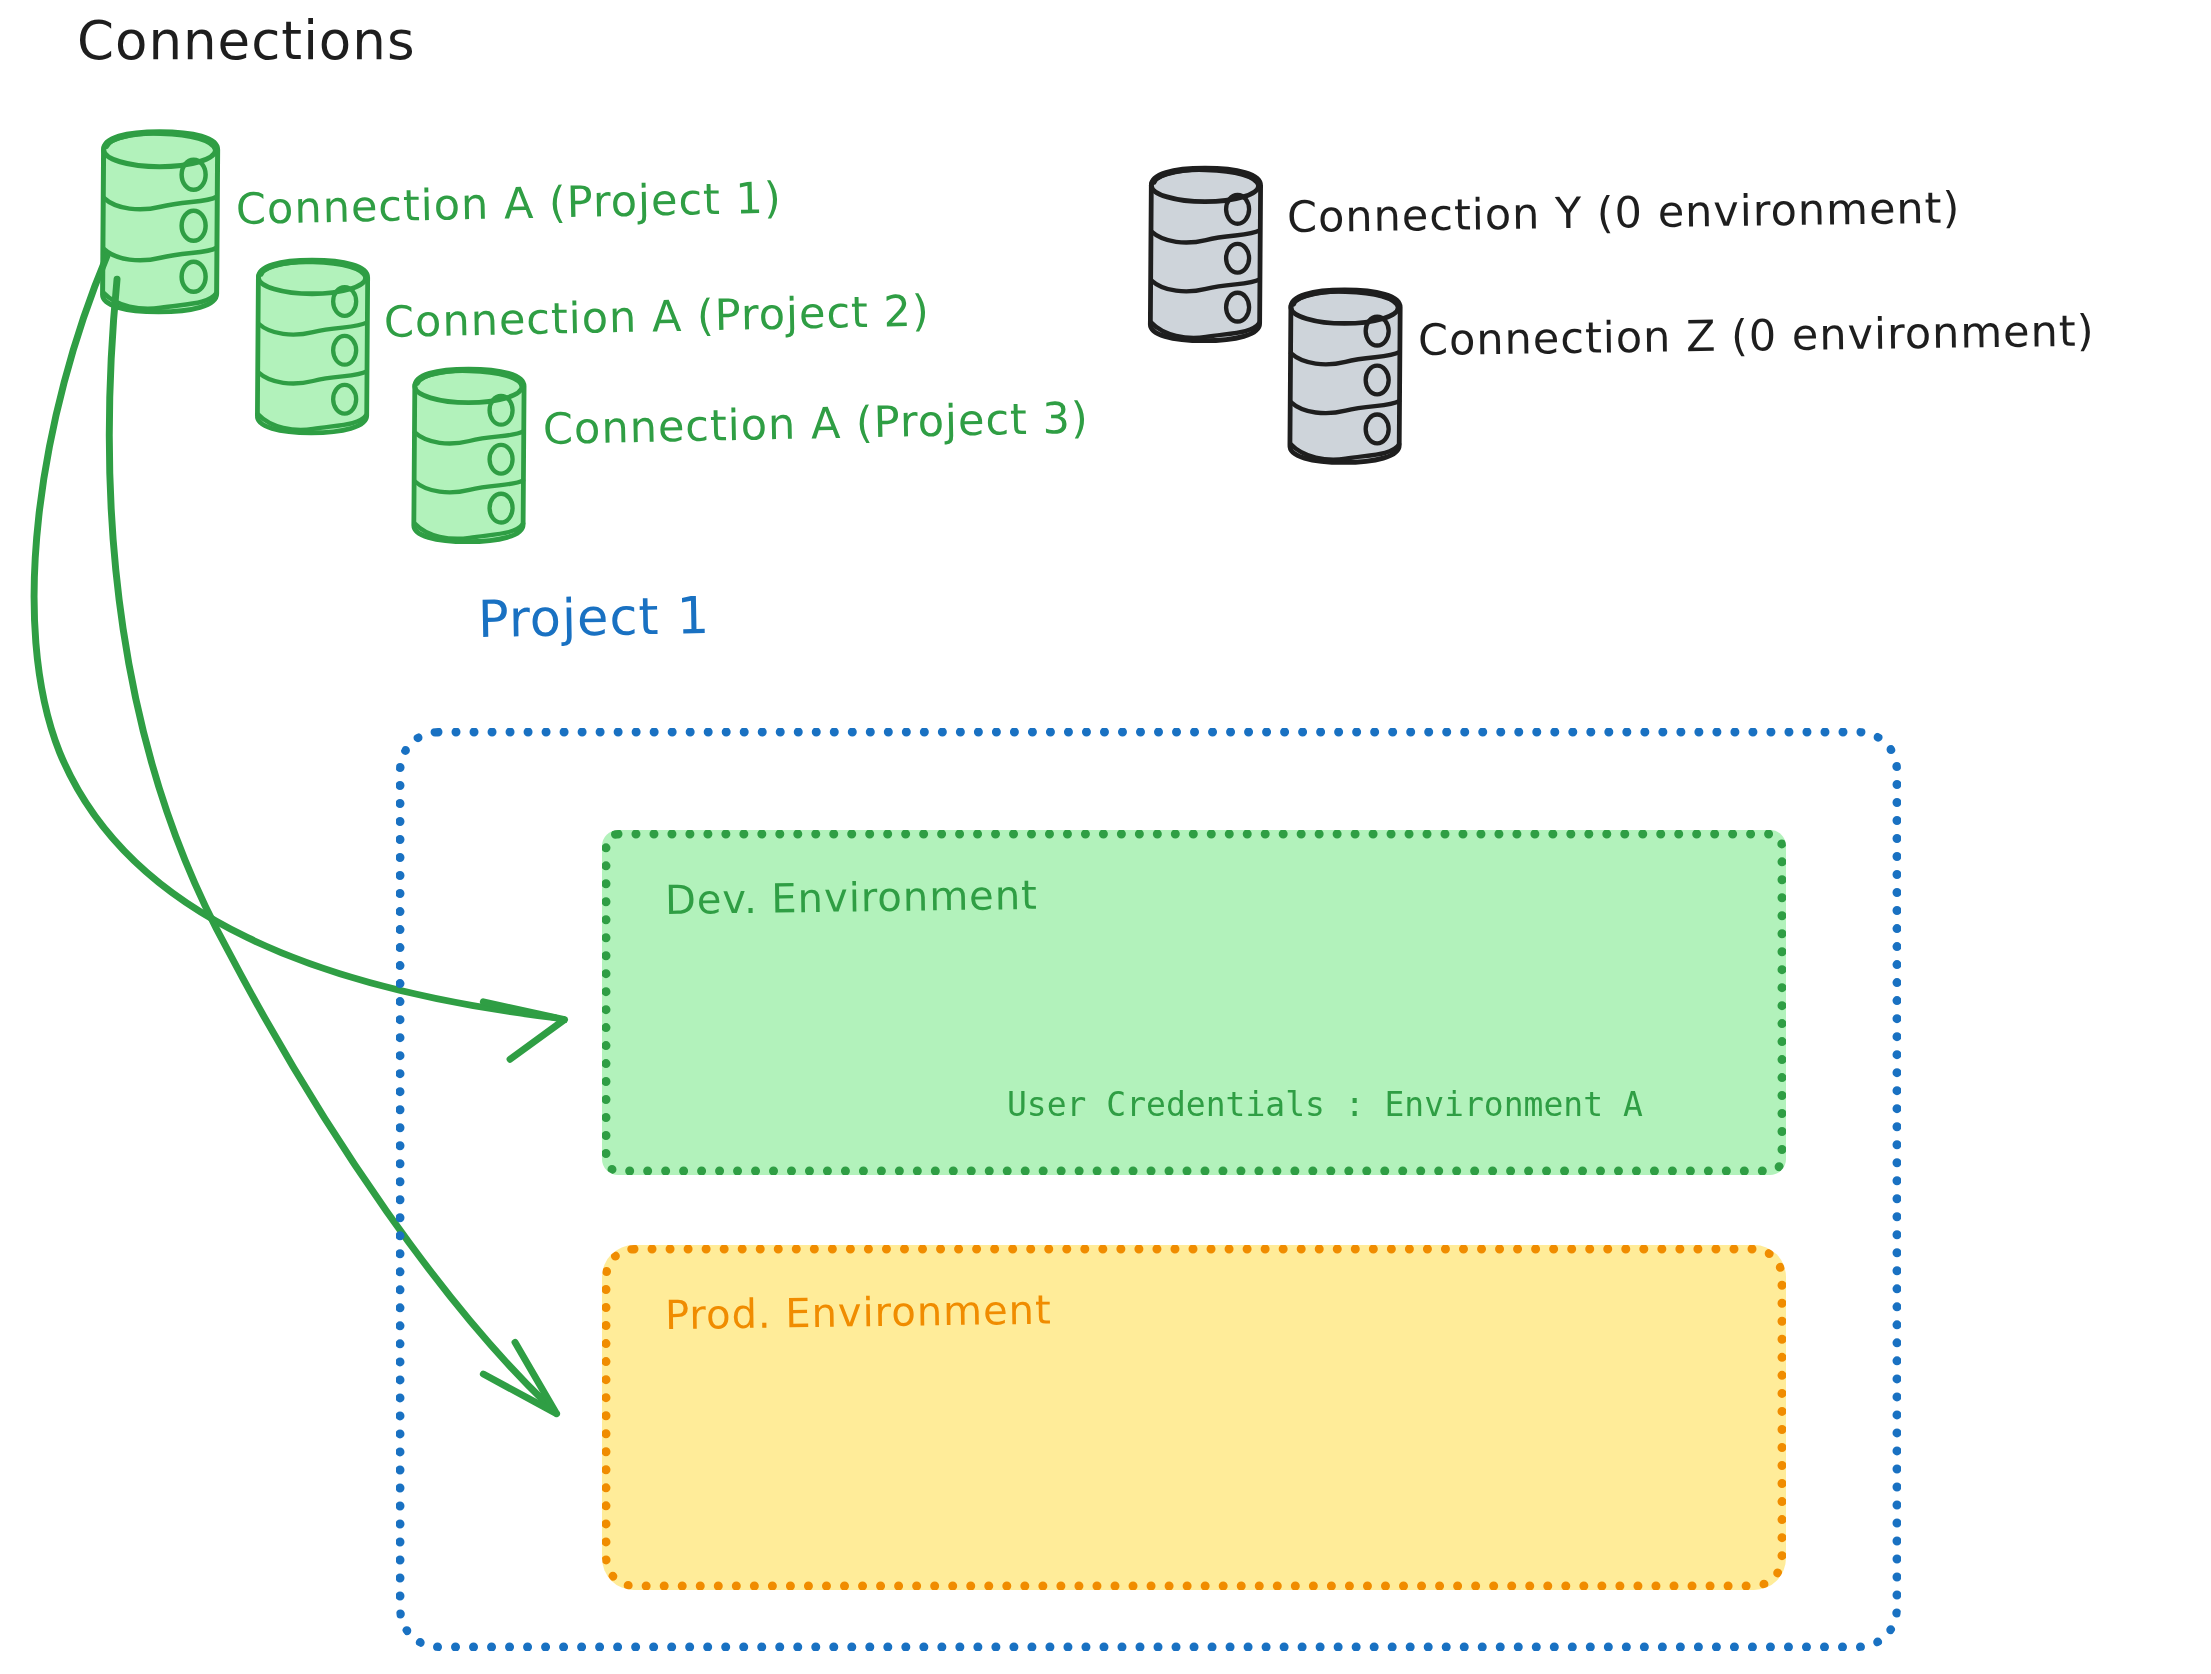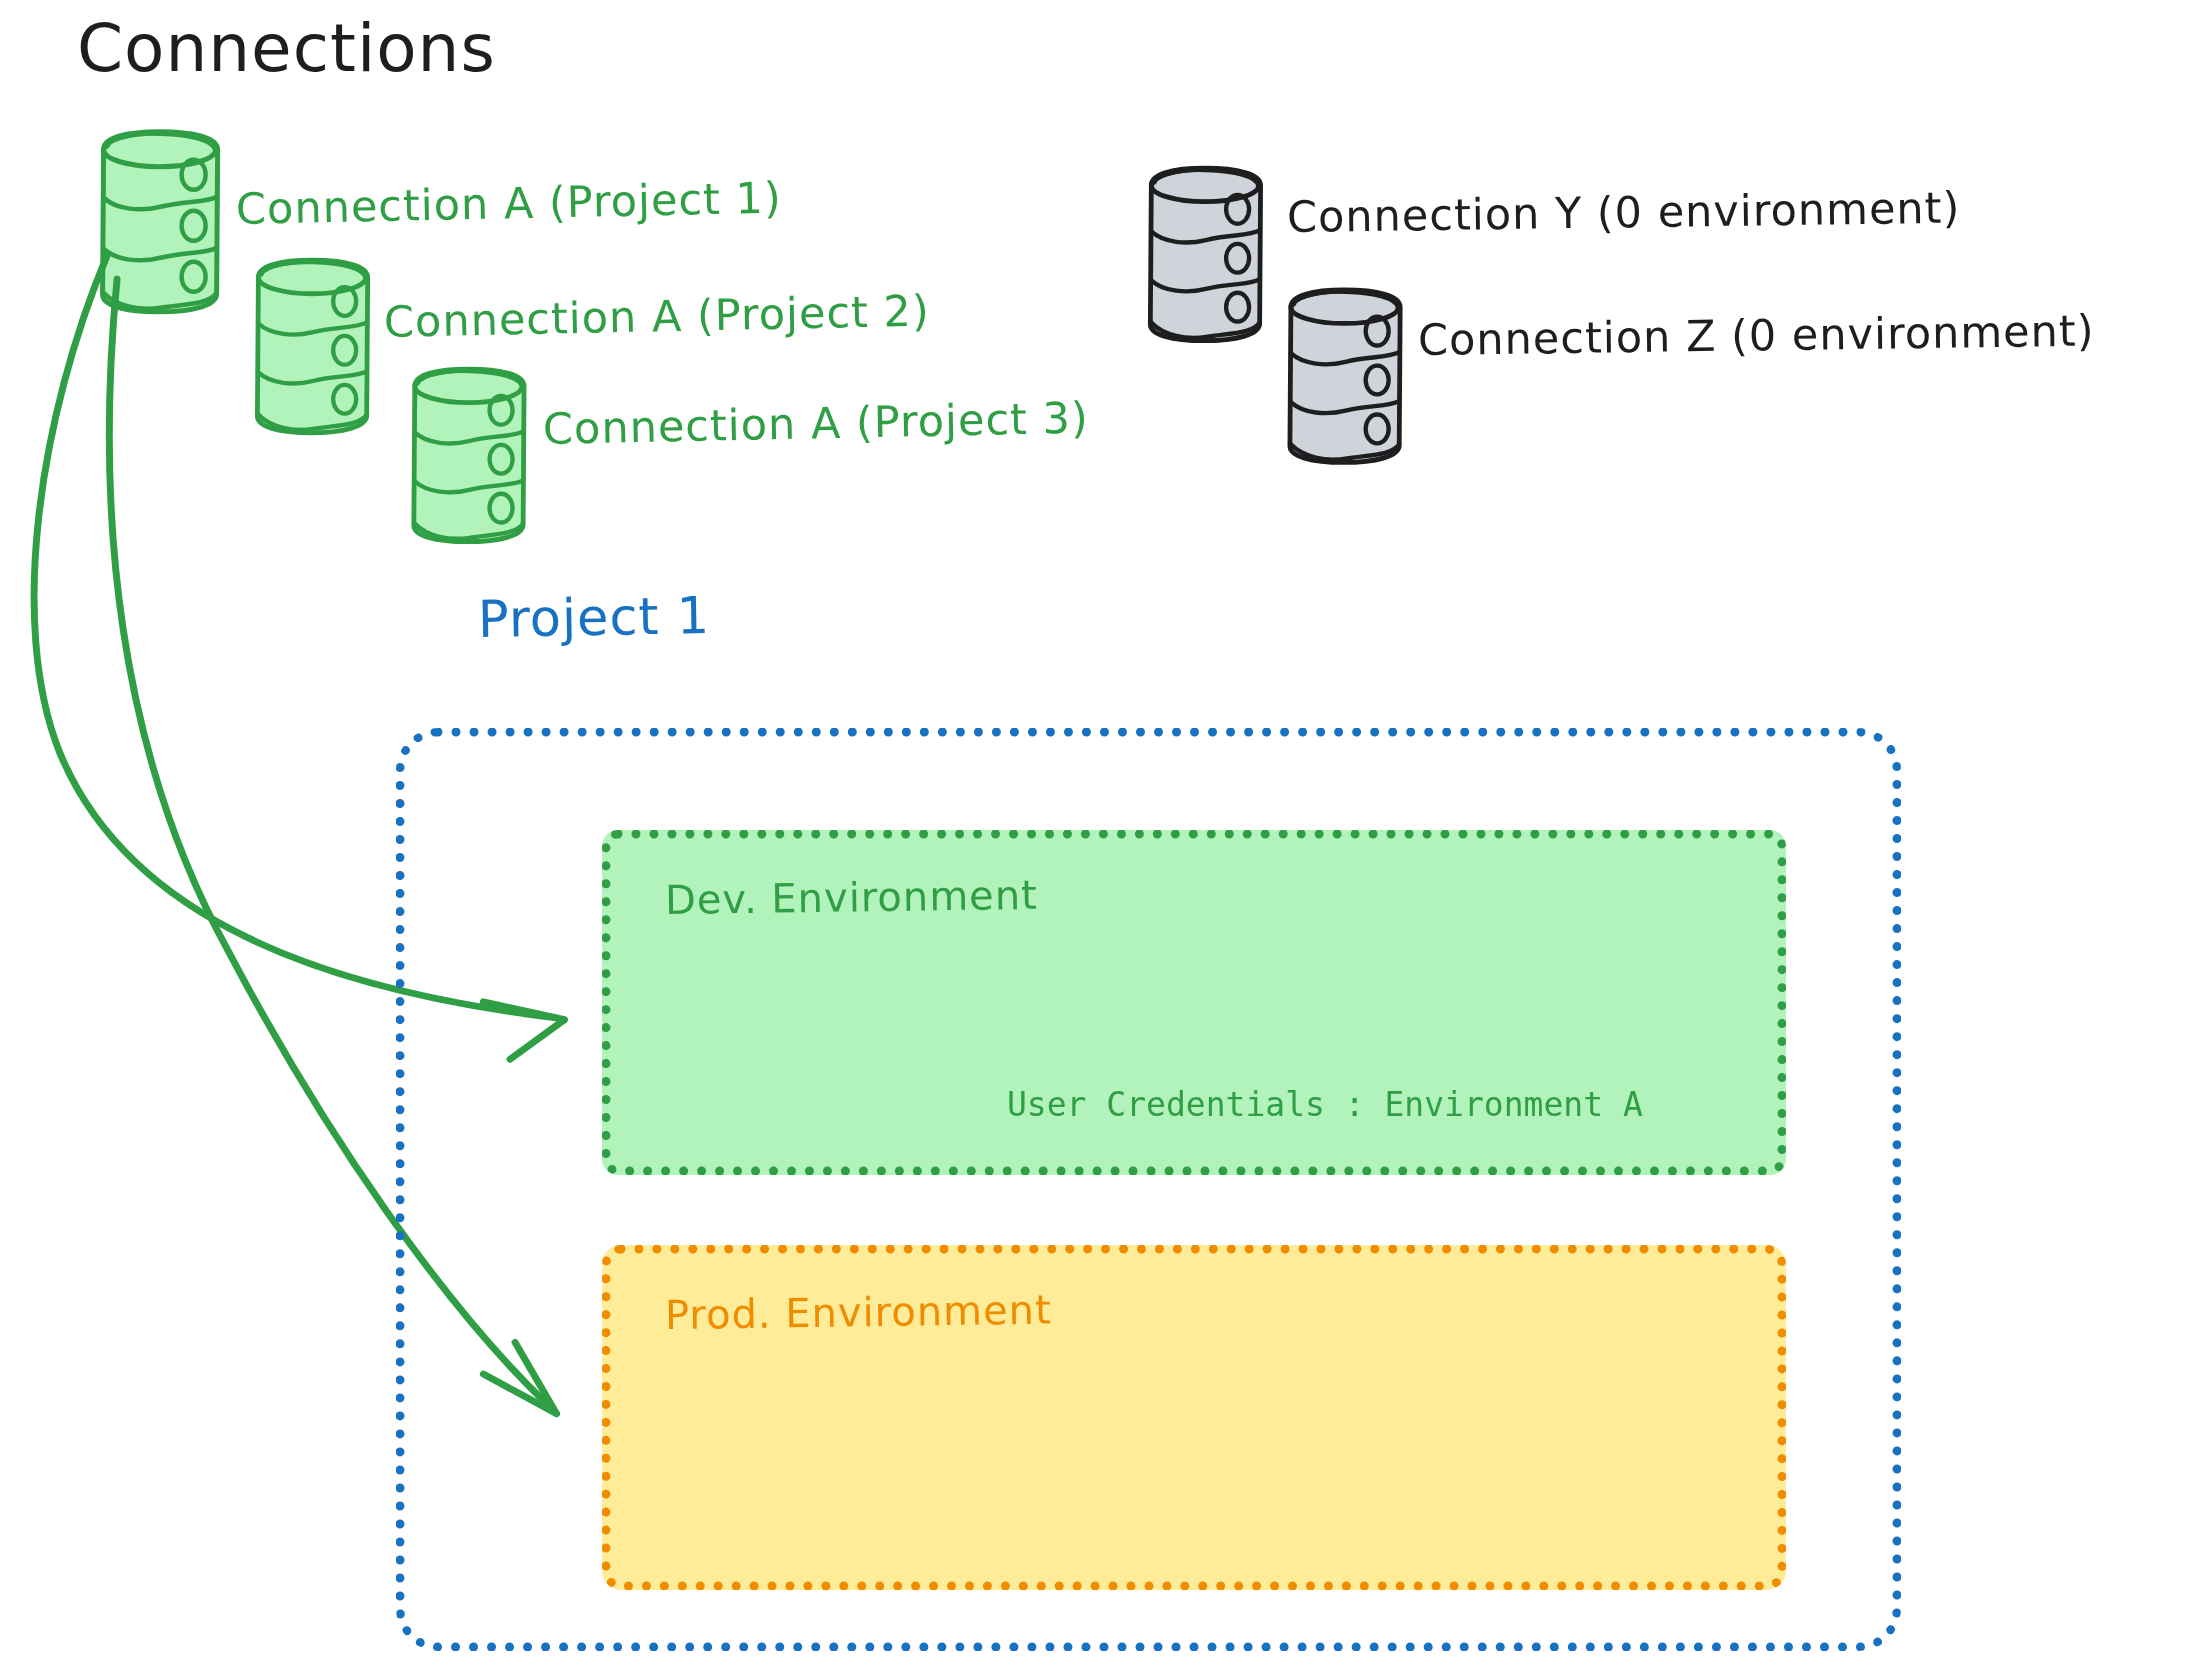--- a/index.html
+++ b/index.html
@@ -30,21 +30,21 @@
   
   .hand {
     position: absolute;
     font-family: "DejaVu Sans", sans-serif;
     font-weight: 400;
     white-space: nowrap;
     letter-spacing: 0.5px;
     transform-origin: left center;
   }
   .title-connections {
-    font-size: 66px;
+    font-size: 53px;
     color: #1e1e1e;
     font-weight: 500;
     letter-spacing: 1px;
     text-align: center;
   }
   .label-green {
     font-size: 43px;
     color: #2f9e44;
     letter-spacing: 1px;
   }
@@ -88,21 +88,21 @@
     border-radius: 42px;
     background: transparent;
   }
   .env-box-dev {
     border: 9px dotted #2f9e44;
     border-radius: 16px;
     background: #b2f2bb;
   }
   .env-box-prod {
     border: 9px dotted #f08c00;
-    border-radius: 19px;
+    border-radius: 32px;
     background: #ffec99;
   }
 </style>
 </head>
 <body>
 
 <div id="canvas">
 
   <svg class="layer" id="svg-layer" viewBox="0 0 2234 1691" xmlns="http://www.w3.org/2000/svg">
 

